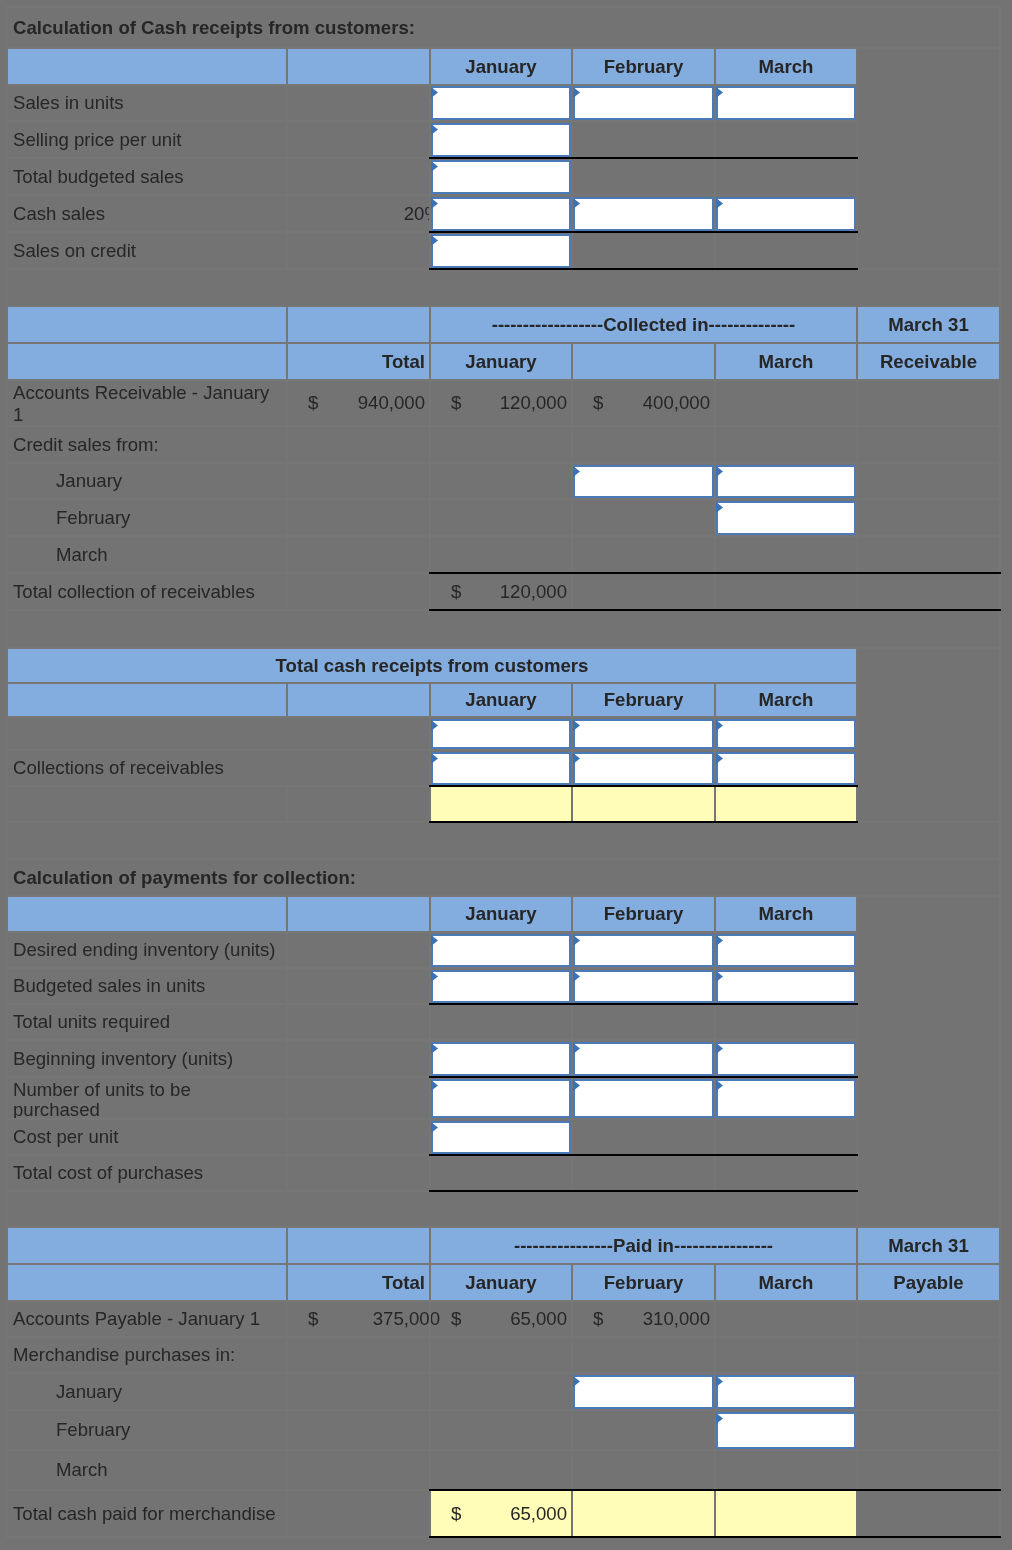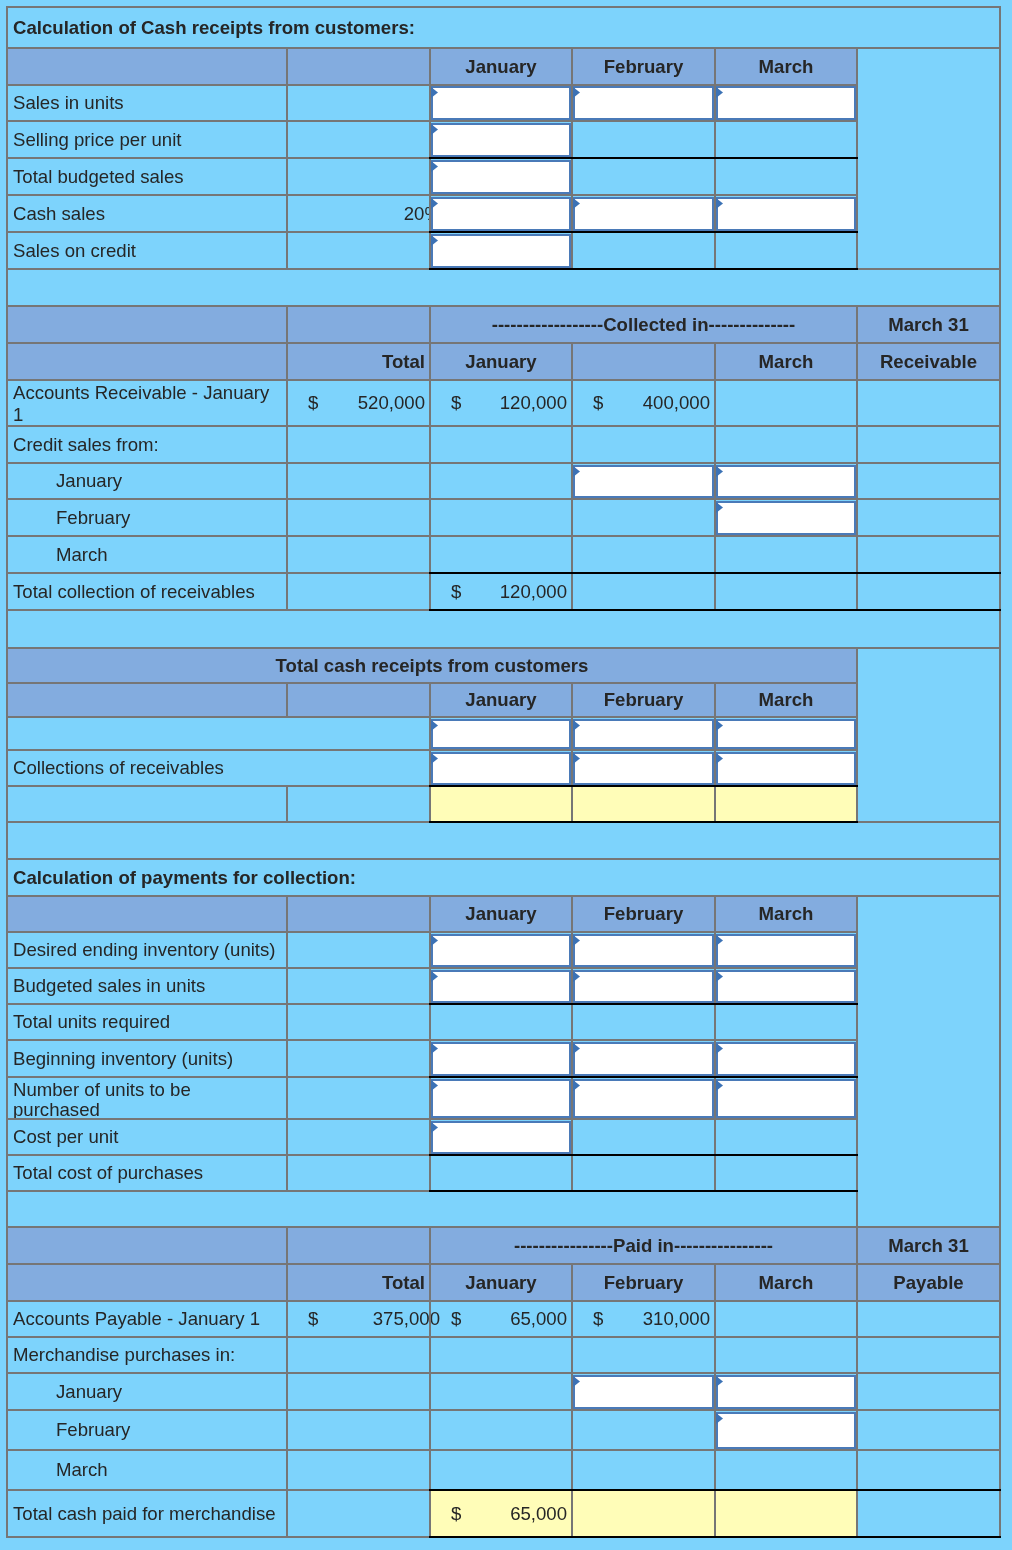--- a/index.html
+++ b/index.html
@@ -1,19 +1,19 @@
 <!DOCTYPE html>
 <html><head>
 <meta charset="utf-8">
 <title>Cash Budget Worksheet</title>
 <style>
   html,body{margin:0;padding:0;background:#ffffff;}
   body{font-family:"Liberation Sans",sans-serif;color:#262626;
        -webkit-font-smoothing:antialiased;}
-  #sheet{position:relative;width:1012px;height:1550px;overflow:hidden;background:#7dd3fc;}
+  #sheet{position:relative;width:1012px;height:1550px;overflow:hidden;background:#737373;}
 
   
   .c{position:absolute;box-sizing:border-box;font-size:18.6px;
      white-space:nowrap;overflow:visible;}
   .lbl{padding-left:6px;padding-right:7px;}
   .lbl2{padding-left:49px;padding-right:7px;}
   .ctr{text-align:center;}
   .rgt{text-align:right;padding-right:5px;}
   .b{font-weight:700;}
   .hb{background:#83ACDF;}
@@ -290,21 +290,21 @@
 <div class="c " style="left:715px;top:573px;width:142px;height:37px;line-height:37px;"></div>
 <div class="c " style="left:857px;top:573px;width:143px;height:37px;line-height:37px;"></div>
 <div class="g" style="left:286px;top:573px;width:2px;height:37px;"></div>
 <div class="g" style="left:429px;top:573px;width:2px;height:37px;"></div>
 <div class="g" style="left:571px;top:573px;width:2px;height:37px;"></div>
 <div class="g" style="left:714px;top:573px;width:2px;height:37px;"></div>
 <div class="g" style="left:856px;top:573px;width:2px;height:37px;"></div>
 <div class="g" style="left:6px;top:609px;width:995px;height:2px;"></div>
 <div class="k" style="left:429px;top:608.75px;width:572px;height:2.5px;"></div>
 <div class="c" style="left:308px;top:380px;width:24px;height:46px;line-height:46px;text-align:left;">$</div>
-<div class="c rgt" style="left:287px;top:380px;width:143px;height:46px;line-height:46px;">520,000</div>
+<div class="c rgt" style="left:287px;top:380px;width:143px;height:46px;line-height:46px;">940,000</div>
 <div class="c" style="left:451px;top:380px;width:24px;height:46px;line-height:46px;text-align:left;">$</div>
 <div class="c rgt" style="left:430px;top:380px;width:142px;height:46px;line-height:46px;">120,000</div>
 <div class="c" style="left:593px;top:380px;width:24px;height:46px;line-height:46px;text-align:left;">$</div>
 <div class="c rgt" style="left:572px;top:380px;width:143px;height:46px;line-height:46px;">400,000</div>
 <div class="c" style="left:451px;top:573px;width:24px;height:37px;line-height:37px;text-align:left;">$</div>
 <div class="c rgt" style="left:430px;top:573px;width:142px;height:37px;line-height:37px;">120,000</div>
 <div class="c " style="left:7px;top:610px;width:993px;height:38px;line-height:38px;"></div>
 <div class="g" style="left:6px;top:647px;width:995px;height:2px;"></div>
 
 <div class="hb" style="position:absolute;left:7px;top:648px;width:850px;height:35px;"></div>

